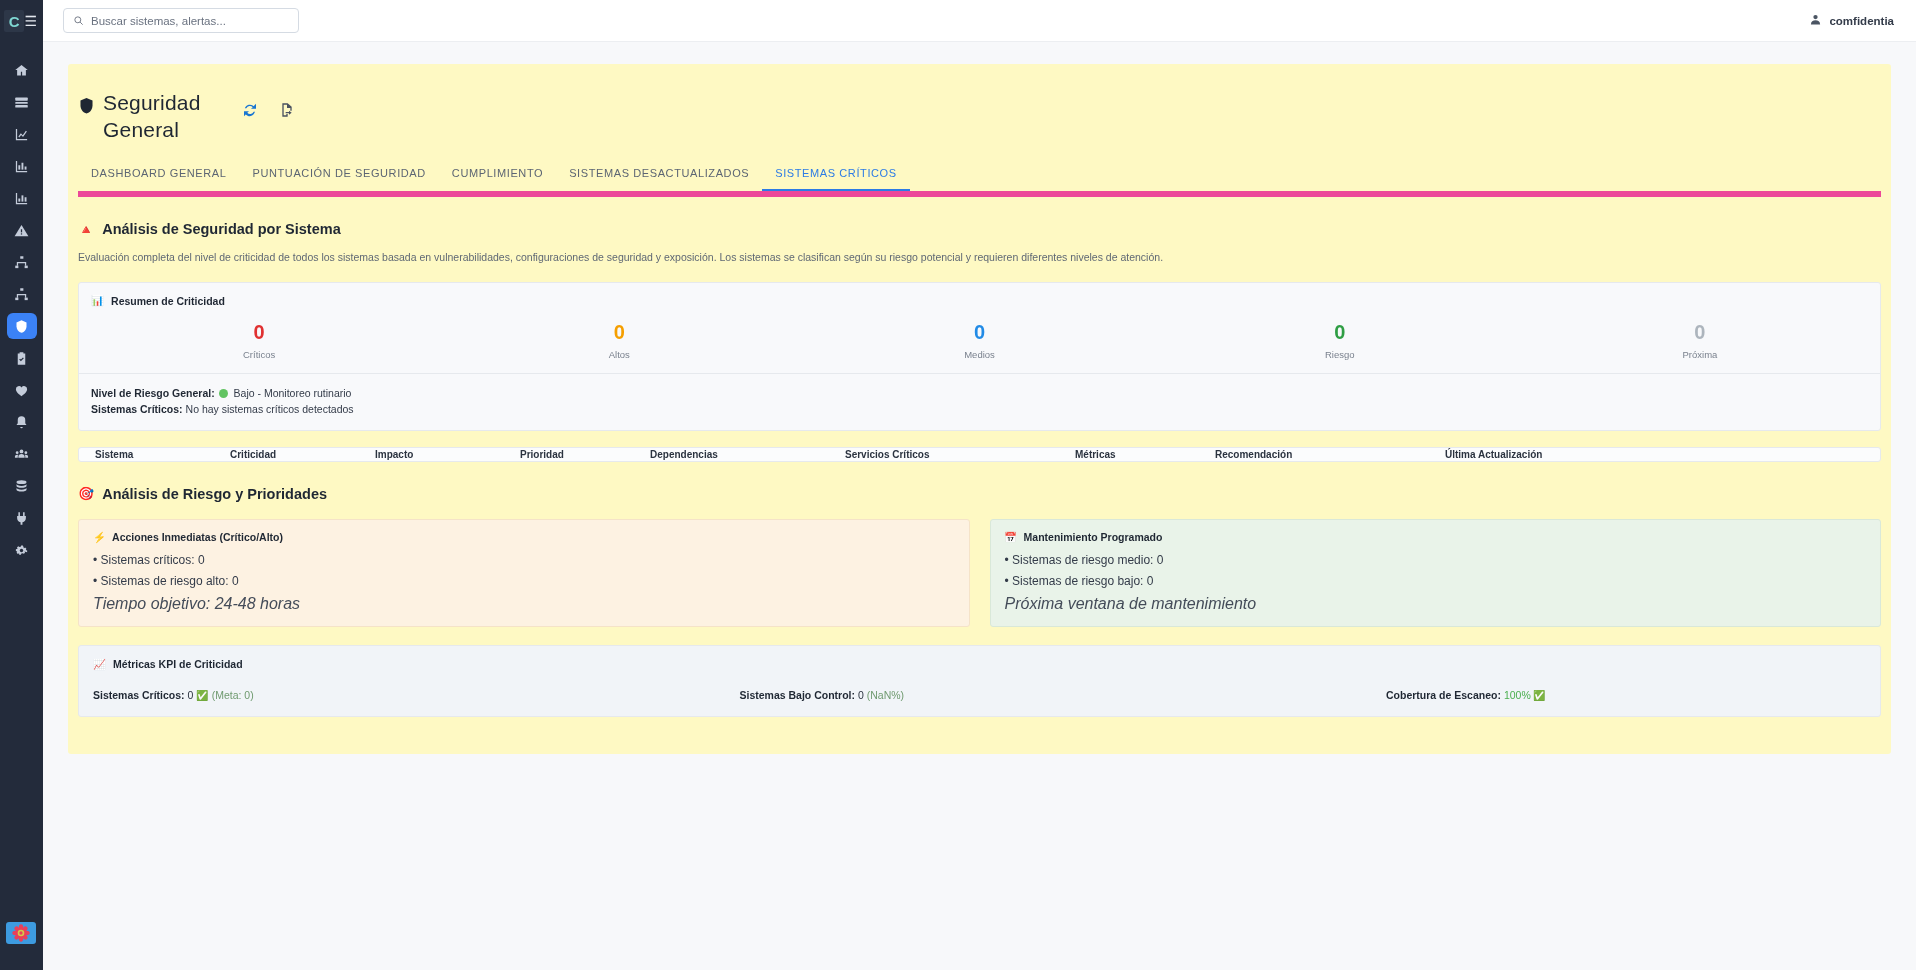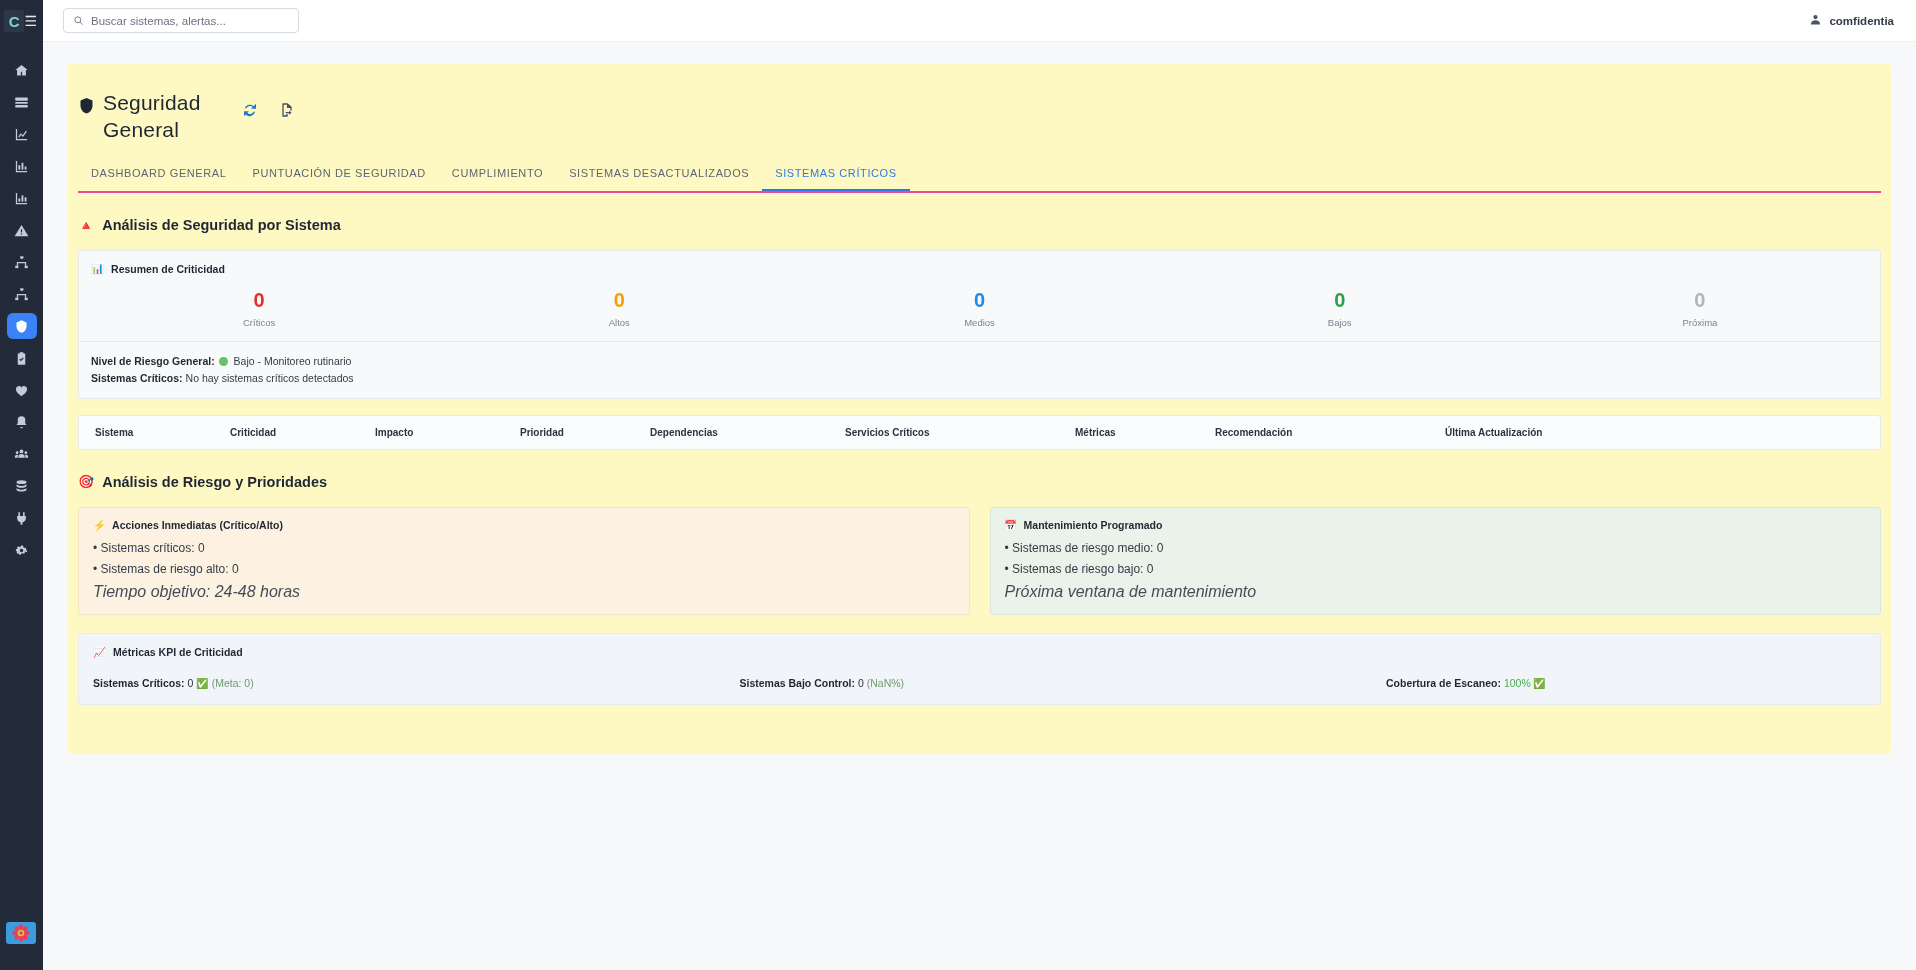--- a/index.html
+++ b/index.html
@@ -107,21 +107,21 @@
     font-size: 21px; color: #1f2733; font-weight: normal;
     line-height: 1.27; letter-spacing: .2px;
   }
   .head-actions { display: flex; align-items: center; gap: 13px; margin-top: 8px; margin-left: 20px; }
   .icon-btn { width: 24px; height: 24px; display: flex; align-items: center; justify-content: center; }
   .icon-btn svg { width: 16px; height: 16px; }
 
   
   .tabs {
     margin: 18px 10px 0 10px;
-    border-bottom: 2px solid #ec4899;
+    border-bottom: 6px solid #ec4899;
     display: flex; gap: 0; align-items: flex-end;
   }
   .tab {
     font-size: 11px; letter-spacing: .6px;
     color: #5c6573; text-transform: uppercase;
     padding: 6px 13px 10px 13px;
     border-bottom: 2px solid transparent;
     white-space: nowrap;
   }
   .tab.active { color: #2c7be5; border-bottom-color: #2c7be5; }
@@ -161,21 +161,21 @@
   .summary-foot b { color: #1f2733; }
   .dot { display: inline-block; width: 9px; height: 9px; border-radius: 50%; background: #62c462; vertical-align: -1px; margin: 0 3px 0 1px; }
 
   
   .tbl {
     margin: 16px 10px 0 10px;
     border: 1px solid #e6e9ed; border-radius: 3px;
     background: #fbfcfd;
     overflow: hidden;
   }
-  .tbl-head { display: flex; padding: 11px 0; }
+  .tbl-head { display: flex; padding: 1px 0; }
   .tbl-head .th {
     font-size: 10px; font-weight: bold; color: #2b3340;
     padding-left: 16px;
   }
   .tbl-body-empty { height: 0; }
 
   
   .risk-cards { display: flex; gap: 20px; margin: 17px 10px 0 10px; }
   .risk-card { flex: 1; border-radius: 3px; padding: 11px 14px 13px 14px; }
   .risk-card.warn { background: #fdf2e2; border: 1px solid #f5e3c8; }
@@ -443,20 +443,21 @@
         <div class="tab">PUNTUACIÓN DE SEGURIDAD</div>
         <div class="tab">CUMPLIMIENTO</div>
         <div class="tab">SISTEMAS DESACTUALIZADOS</div>
         <div class="tab active">SISTEMAS CRÍTICOS</div>
       </div>
 
       <div class="sec-title">
         <span class="em">🔺</span>
         <span>Análisis de Seguridad por Sistema</span>
       </div>
+      <div class="sec-desc">Evaluación completa del nivel de criticidad de todos los sistemas basada en vulnerabilidades, configuraciones de seguridad y exposición. Los sistemas se clasifican según su riesgo potencial y requieren diferentes niveles de atención.</div>
 
       <div class="summary-box">
         <div class="summary-head">
           <span>📊</span>
           <span>Resumen de Criticidad</span>
         </div>
         <div class="kpi-row">
           <div class="kpi">
             <div class="num" style="color:#e03131">0</div>
             <div class="lab">Críticos</div>
@@ -464,21 +465,21 @@
           <div class="kpi">
             <div class="num" style="color:#f59f00">0</div>
             <div class="lab">Altos</div>
           </div>
           <div class="kpi">
             <div class="num" style="color:#228be6">0</div>
             <div class="lab">Medios</div>
           </div>
           <div class="kpi">
             <div class="num" style="color:#2f9e44">0</div>
-            <div class="lab">Bajos</div>
+            <div class="lab">Riesgo</div>
           </div>
           <div class="kpi">
             <div class="num" style="color:#adb5bd">0</div>
             <div class="lab">Próxima</div>
           </div>
         </div>
         <div class="summary-foot">
           <div>
             <b>Nivel de Riesgo General:</b>
             <span class="dot"></span>

